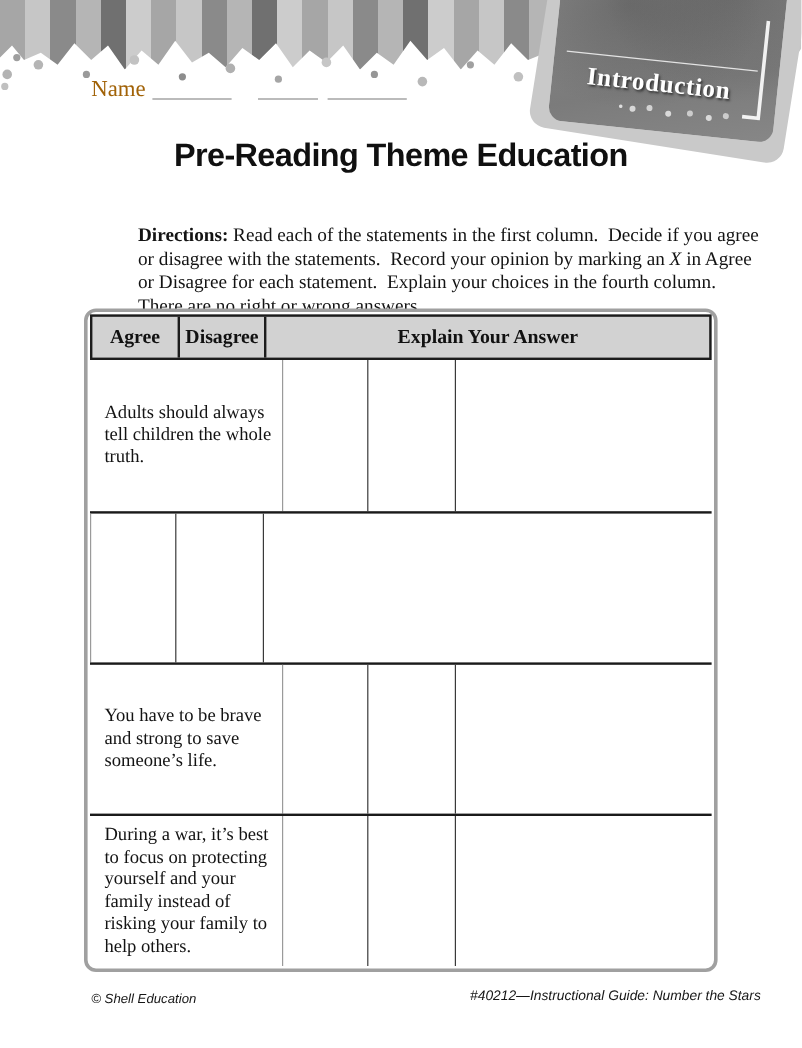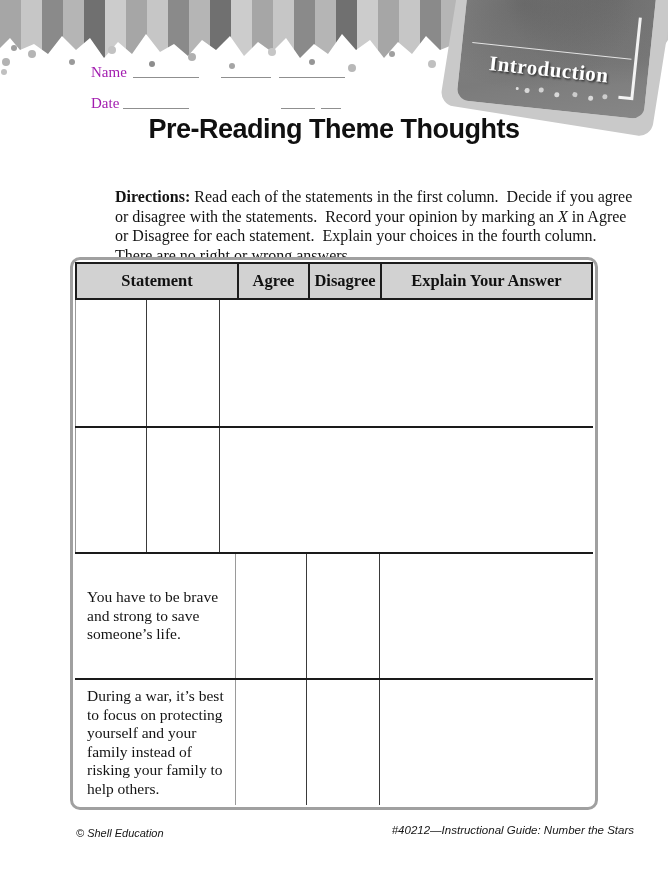--- a/index.html
+++ b/index.html
@@ -68,22 +68,22 @@
   .tab-speckles {
     position:absolute; bottom:16px; left:58px; width:3px; height:3px;
     background:rgba(255,255,255,.75); border-radius:50%;
     box-shadow:10px 1px 0 1px rgba(255,255,255,.7), 24px -1px 0 1px rgba(255,255,255,.65),
       40px 2px 0 1px rgba(255,255,255,.7), 58px 0 0 1px rgba(255,255,255,.6),
       74px 2px 0 1px rgba(255,255,255,.7), 88px -1px 0 1px rgba(255,255,255,.6);
   }
 
   
   .field-row {
-    position:absolute; left:91px; display:flex; align-items:flex-end;
-    font-size:15px; color:#a21caf; z-index:4;
+    position:absolute; left:76px; display:flex; align-items:flex-end;
+    font-size:19px; color:#a16207; z-index:4;
   }
   .row-name { top:64px; } .row-date { top:95px; }
   .fill-line {
     display:inline-block; height:2px; border-bottom:1.5px solid #8f8f8f;
     margin-bottom:3px;
   }
   .n1{width:66px;margin-left:6px;} .n2{width:50px;margin-left:22px;} .n3{width:66px;margin-left:8px;}
   .d1{width:66px;margin-left:4px;} .d2{width:34px;margin-left:92px;} .d3{width:20px;margin-left:6px;}
 
   
@@ -162,41 +162,35 @@
     <div class="tab-bracket"></div>
     <div class="tab-speckles"></div>
   </div>
 
   <div class="field-row row-name">
     <span>Name</span>
     <span class="fill-line n1"></span>
     <span class="fill-line n2"></span>
     <span class="fill-line n3"></span>
   </div>
-  <div class="field-row row-date">
-    <span>Date</span>
-    <span class="fill-line d1"></span>
-    <span class="fill-line d2"></span>
-    <span class="fill-line d3"></span>
-  </div>
-
-  <div class="title">Pre-Reading Theme Thoughts</div>
+
+  <div class="title">Pre-Reading Theme Education</div>
 
   <p class="directions"><b>Directions:</b><span> Read each of the statements in the first column.  Decide if you agree or disagree with the statements.  Record your opinion by marking an </span><i>X</i><span> in Agree or Disagree for each statement.  Explain your choices in the fourth column.  There are no right or wrong answers.</span></p>
 
   <div class="table-frame">
     <div class="thead">
-      <div class="th col-statement">Statement</div>
       <div class="th col-agree">Agree</div>
       <div class="th col-disagree">Disagree</div>
       <div class="th col-explain">Explain Your Answer</div>
     </div>
     <div class="tbody">
 
       <div class="tr">
+        <div class="td td-statement">Adults should always tell children the whole truth.</div>
         <div class="td td-agree"></div>
         <div class="td td-disagree"></div>
         <div class="td td-explain"></div>
       </div>
 
       <div class="tr">
         <div class="td td-agree"></div>
         <div class="td td-disagree"></div>
         <div class="td td-explain"></div>
       </div>

